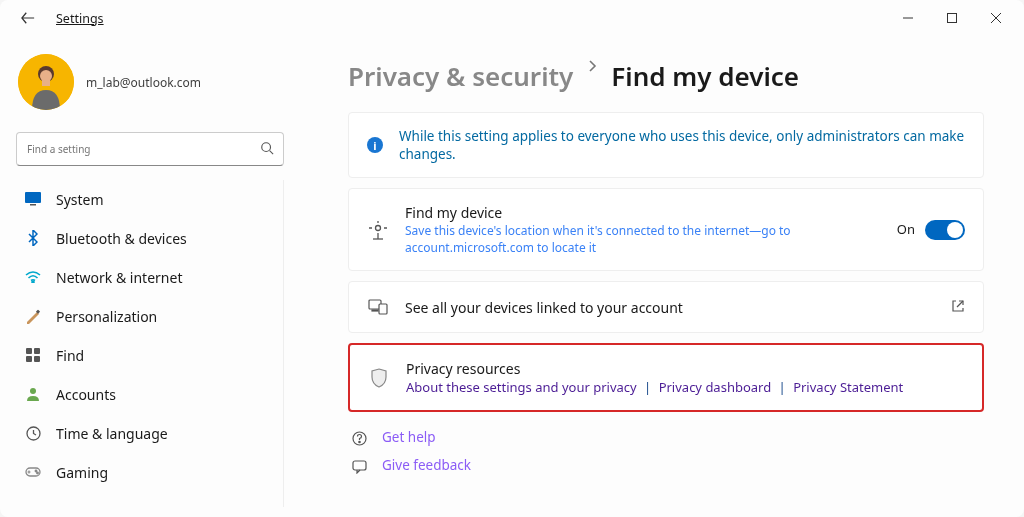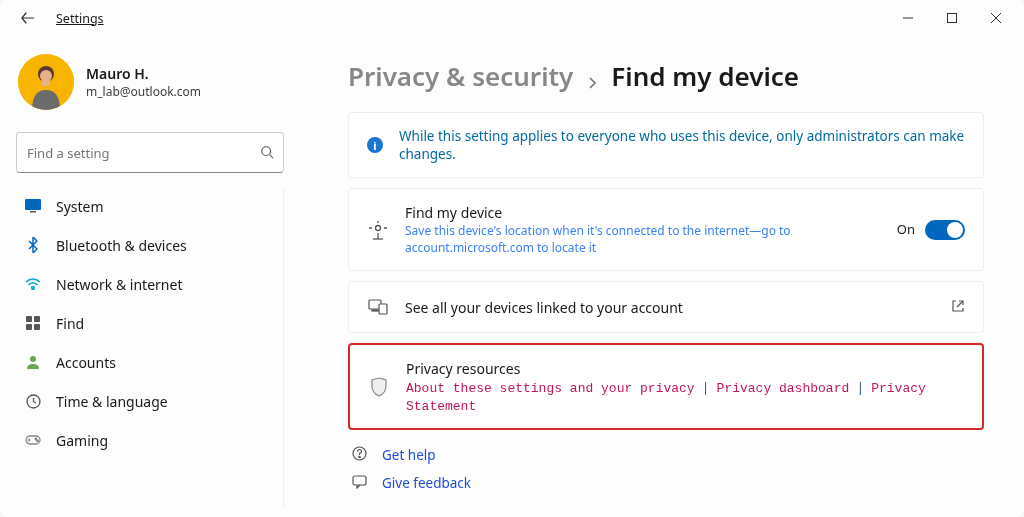--- a/index.html
+++ b/index.html
@@ -11,51 +11,51 @@
   .win-controls { margin-left: auto; display: flex; gap: 0; }
   .win-btn { width: 44px; height: 32px; display:flex; align-items:center; justify-content:center; }
   .body { flex: 1; display: flex; min-height: 0; }
   .sidebar { width: 300px; padding: 10px 16px 10px 16px; display:flex; flex-direction:column; gap: 4px; }
   .profile { display:flex; align-items:center; gap: 12px; padding: 8px 2px 14px 2px; }
   .avatar { width: 56px; height: 56px; border-radius: 50%; background: #f7b500; display:flex; align-items:flex-end; justify-content:center; overflow:hidden; }
   .avatar svg { display:block; }
   .profile .name { font-size: 14px; font-weight: 600; }
   .profile .email { font-size: 12px; color: #404040; }
   .search { position: relative; margin: 4px 0 10px 0; }
-  .search input { width: 100%; height: 41px; padding: 0 36px 0 10px; border: 1px solid #ccc; border-bottom: 1.5px solid #888; border-radius: 4px; background: #fff; font-size: 13px; outline: none; }
+  .search input { width: 100%; height: 34px; padding: 0 36px 0 10px; border: 1px solid #ccc; border-bottom: 1.5px solid #888; border-radius: 4px; background: #fff; font-size: 10px; outline: none; }
   .search .sicon { position:absolute; right: 10px; top: 50%; transform: translateY(-50%); color:#555; }
   .nav { display:flex; flex-direction:column; gap: 1px; border-right: 1px solid #eee; padding-right: 12px; flex: 1; }
   .nav-item { display:flex; align-items:center; gap: 14px; height: 38px; padding: 0 8px; font-size: 14px; border-radius: 4px; cursor: pointer; }
   .nav-item .icon { width: 18px; height: 18px; display:flex; align-items:center; justify-content:center; color:#555; }
   .content { flex: 1; padding: 22px 40px 0 48px; overflow-y: auto; }
-  .breadcrumb { display:flex; align-items:flex-end; gap: 14px; margin-bottom: 18px; }
+  .breadcrumb { display:flex; align-items:flex-start; gap: 14px; margin-bottom: 18px; }
   .breadcrumb .parent { font-size: 26px; font-weight: 600; color: #888; }
   .breadcrumb .sep { color: #777; font-size: 14px; }
   .breadcrumb .current { font-size: 26px; font-weight: 600; color: #1a1a1a; }
   .card { background: #fff; border: 1px solid #eee; border-radius: 4px; padding: 14px 18px; margin-bottom: 10px; display:flex; align-items:center; gap: 16px; }
   .info-card .info-icon { width: 16px; height: 16px; border-radius: 50%; background: #1976d2; color:#fff; display:flex; align-items:center; justify-content:center; font-size:11px; font-weight:700; flex-shrink:0; }
   .info-card .info-text { font-size: 13.5px; color: #0369a1; }
   .setting-card .s-icon { width: 22px; display:flex; justify-content:center; color:#555; }
   .setting-card .s-body { flex:1; }
   .setting-card .s-title { font-size: 14px; font-weight: 400; }
   .setting-card .s-desc { font-size: 12px; color: #3b82f6; }
   .toggle-wrap { display:flex; align-items:flex-start; gap:10px; }
   .toggle-label { font-size: 13px; }
   .toggle { width: 40px; height: 20px; background: #0067c0; border-radius: 10px; position: relative; }
   .toggle .knob { position:absolute; right: 2px; top: 2px; width: 16px; height: 16px; background: #fff; border-radius:50%; }
   .link-card .s-icon { width: 22px; display:flex; justify-content:center; color:#555; }
   .link-card .s-label { flex:1; font-size: 14px; }
   .link-card .ext { color:#555; }
   .resources-card { border: 2px solid #d62828; }
   .resources-card .s-body .s-title { font-size: 14px; }
   .resources-links { font-size: 13px; color: #1a4b8c; }
-  .resources-links .lnk { color: #be185d; cursor:pointer;font-family:Liberation Mono, monospace; }
+  .resources-links .lnk { color: #4c1d95; cursor:pointer; }
   .resources-links .divider { color: #1a4b8c; margin: 0 4px; }
   .footer-links { margin-top: 16px; display:flex; flex-direction:column; gap: 10px; }
-  .f-link { display:flex; align-items:flex-start; gap: 14px; font-size: 13.5px; color: #1d4ed8; padding-left: 2px; cursor:pointer; }
+  .f-link { display:flex; align-items:flex-end; gap: 14px; font-size: 13.5px; color: #8b5cf6; padding-left: 2px; cursor:pointer; }
   .f-link .f-icon { color:#555; width:18px; display:flex; justify-content:center; }
 </style>
 </head>
 <body>
 
 <div class="window">
   <div class="titlebar">
     <div class="back">
       <svg width="14" height="14" viewBox="0 0 16 16" fill="none" stroke="#333" stroke-width="1.4">
           <path d="M6 2 L1 8 L6 14 M1 8 H15"></path>
@@ -88,21 +88,20 @@
         <div class="avatar">
           <svg width="56" height="56" viewBox="0 0 56 56">
             <circle cx="28" cy="28" r="28" fill="#f7b500"></circle>
             <path d="M28 12 a8 8 0 0 1 8 8 a8 8 0 0 1 -8 8 a8 8 0 0 1 -8 -8 a8 8 0 0 1 8 -8 Z" fill="#5a3a2e"></path>
             <rect x="24" y="26" width="8" height="6" fill="#e8b089"></rect>
             <ellipse cx="28" cy="22" rx="6" ry="6" fill="#e8b089"></ellipse>
             <path d="M14 56 Q14 36 28 36 Q42 36 42 56 Z" fill="#6b6b6b"></path>
           </svg>
         </div>
         <div>
-          <div class="name">Mauro H.</div>
           <div class="email">m_lab@outlook.com</div>
         </div>
       </div>
 
       <div class="search">
         <input type="text" placeholder="Find a setting" style="">
         <span class="sicon">
           <svg width="14" height="14" viewBox="0 0 16 16" fill="none" stroke="#555" stroke-width="1.3">
               <circle cx="7" cy="7" r="5"></circle>
               <line x1="11" y1="11" x2="15" y2="15"></line>
@@ -129,20 +128,29 @@
           <span>Bluetooth &amp; devices</span>
         </div>
         <div class="nav-item">
           <span class="icon">
             <svg width="16" height="12" viewBox="0 0 16 12" fill="none" stroke="#00a8cc" stroke-width="1.6">
                 <path d="M1 4 Q8 -2 15 4 M3.5 7 Q8 2.5 12.5 7 M6 9.5 Q8 8 10 9.5"></path>
                 <circle cx="8" cy="11" r="1" fill="#00a8cc"></circle>
               </svg>
           </span>
           <span>Network &amp; internet</span>
+        </div>
+        <div class="nav-item">
+          <span class="icon">
+            <svg width="16" height="16" viewBox="0 0 16 16">
+                <path d="M2 14 L12 4 L14 6 L4 16 L2 16 Z" fill="#c9955c"></path>
+                <rect x="12" y="2" width="3" height="3" rx="0.5" fill="#555" transform="rotate(45 13 3)"></rect>
+              </svg>
+          </span>
+          <span>Personalization</span>
         </div>
         <div class="nav-item">
           <span class="icon">
             <svg width="14" height="14" viewBox="0 0 14 14" fill="#555">
                 <rect x="0" y="0" width="6" height="6" rx="1"></rect>
                 <rect x="8" y="0" width="6" height="6" rx="1"></rect>
                 <rect x="0" y="8" width="6" height="6" rx="1"></rect>
                 <rect x="8" y="8" width="6" height="6" rx="1"></rect>
               </svg>
           </span>

